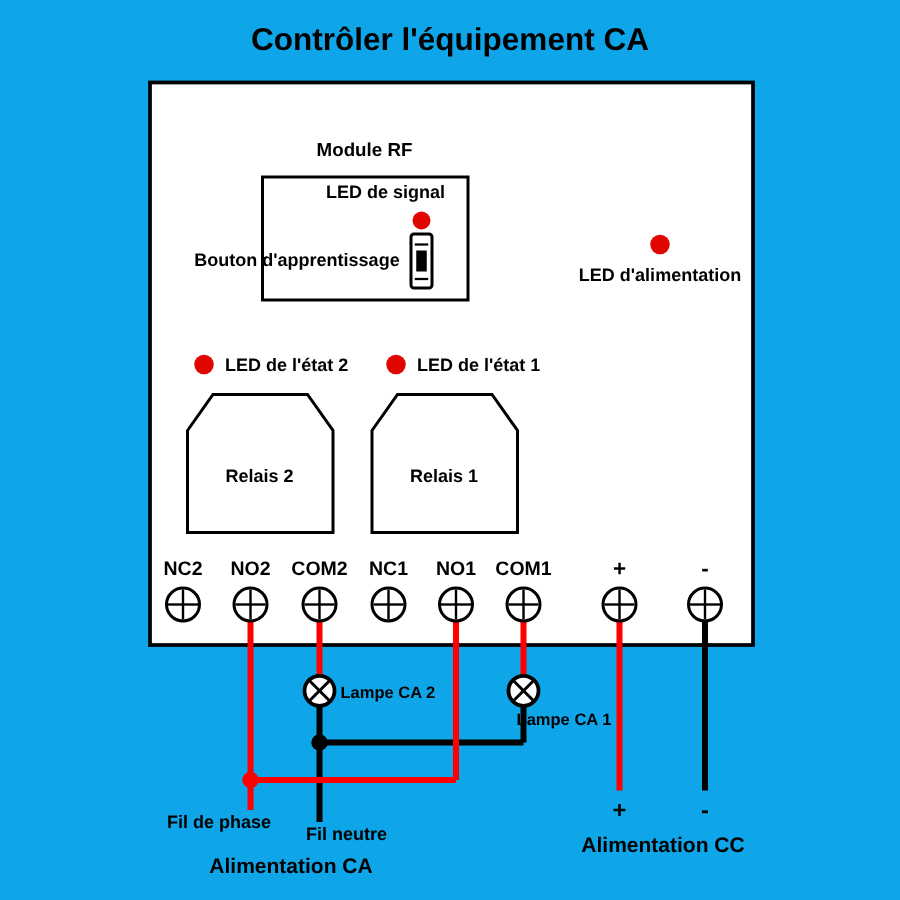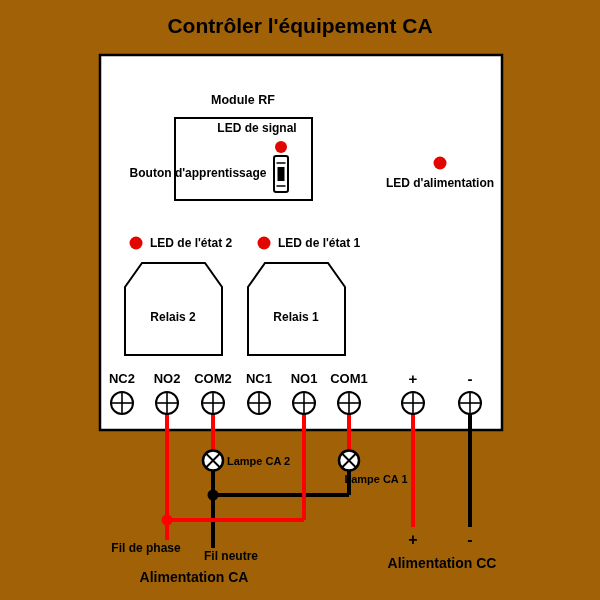--- a/index.html
+++ b/index.html
@@ -1,16 +1,16 @@
 <!DOCTYPE html>
 <html><head>
 <meta charset="utf-8">
 <style>
   html,body{margin:0;padding:0;background:#fff;}
-  #canvas{position:relative;width:600px;height:600px;background:#a16207;overflow:hidden;}
+  #canvas{position:relative;width:600px;height:600px;background:#0ea5e9;overflow:hidden;}
   #canvas svg{position:absolute;left:0;top:0;display:block;}
   text{font-family:"Liberation Sans","DejaVu Sans",sans-serif;font-weight:bold;fill:#000;}
 </style>
 </head>
 <body>
 
 <div id="canvas">
 <svg width="600" height="600" viewBox="0 0 600 600">
 
   <text x="300" y="33" font-size="21" text-anchor="middle">Contrôler l'équipement CA</text>

